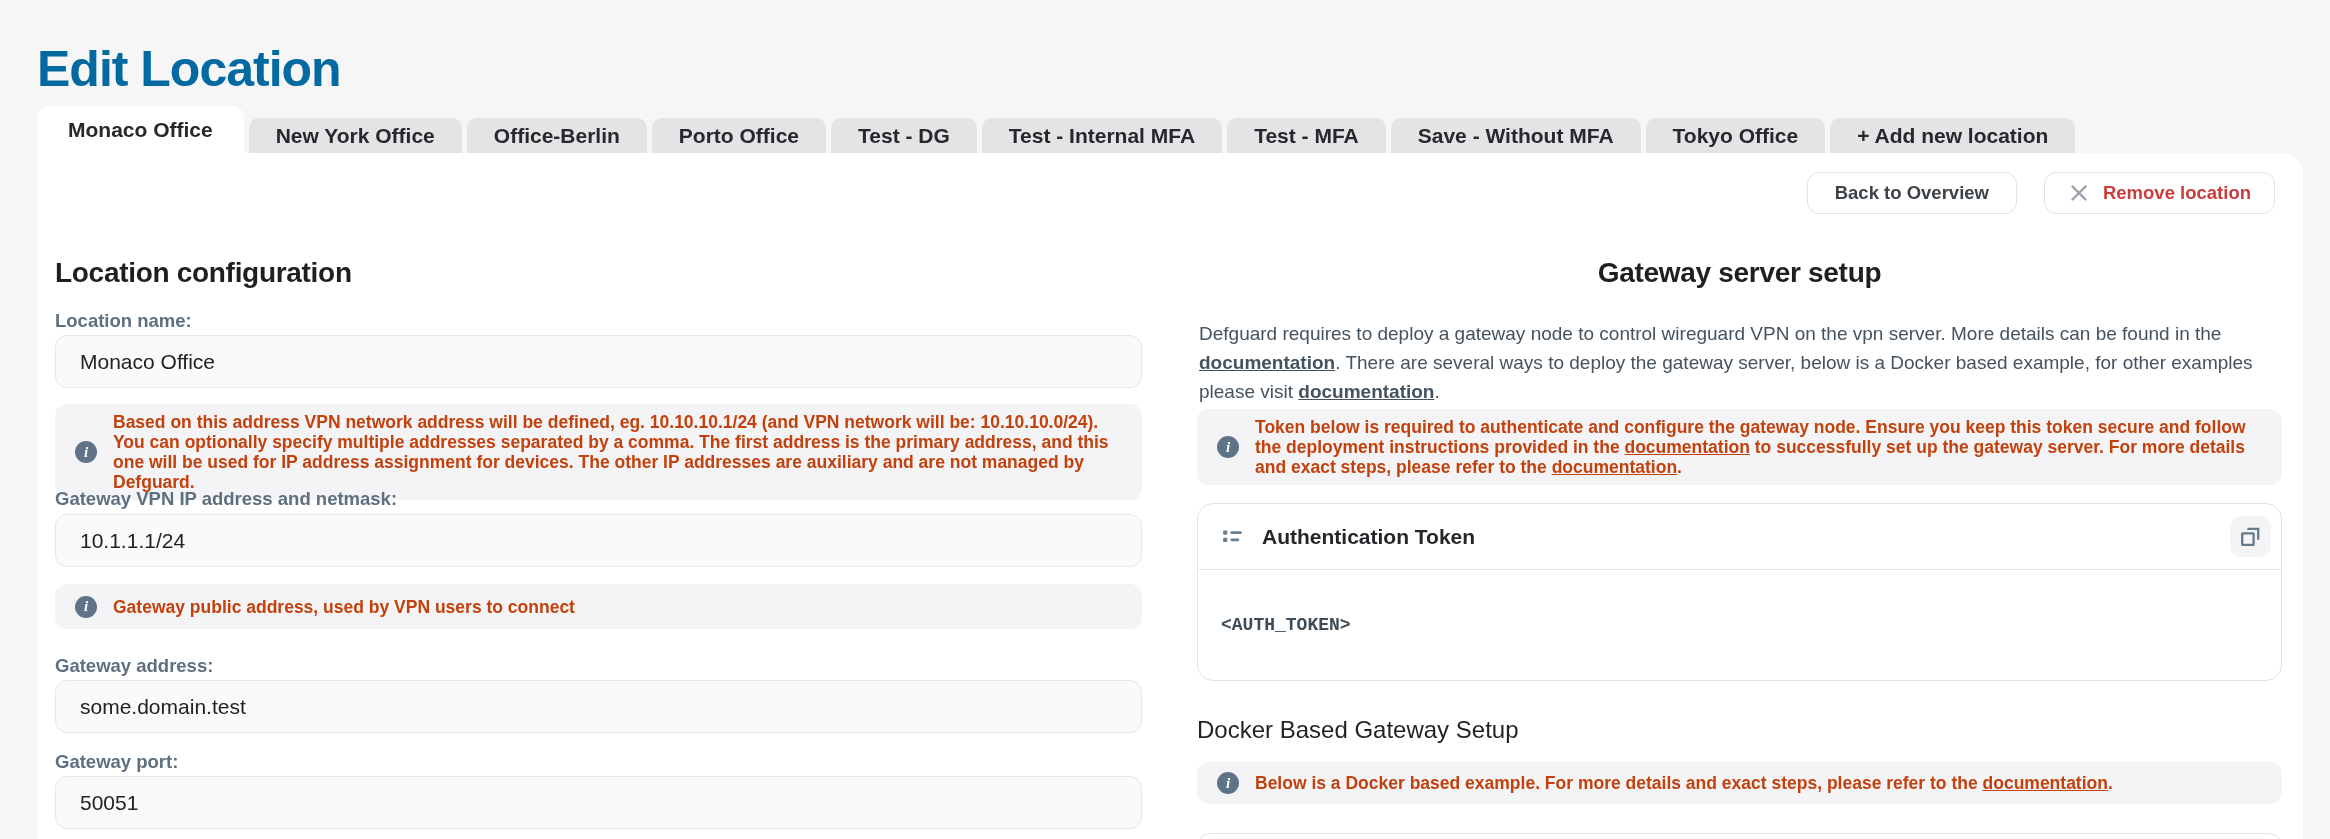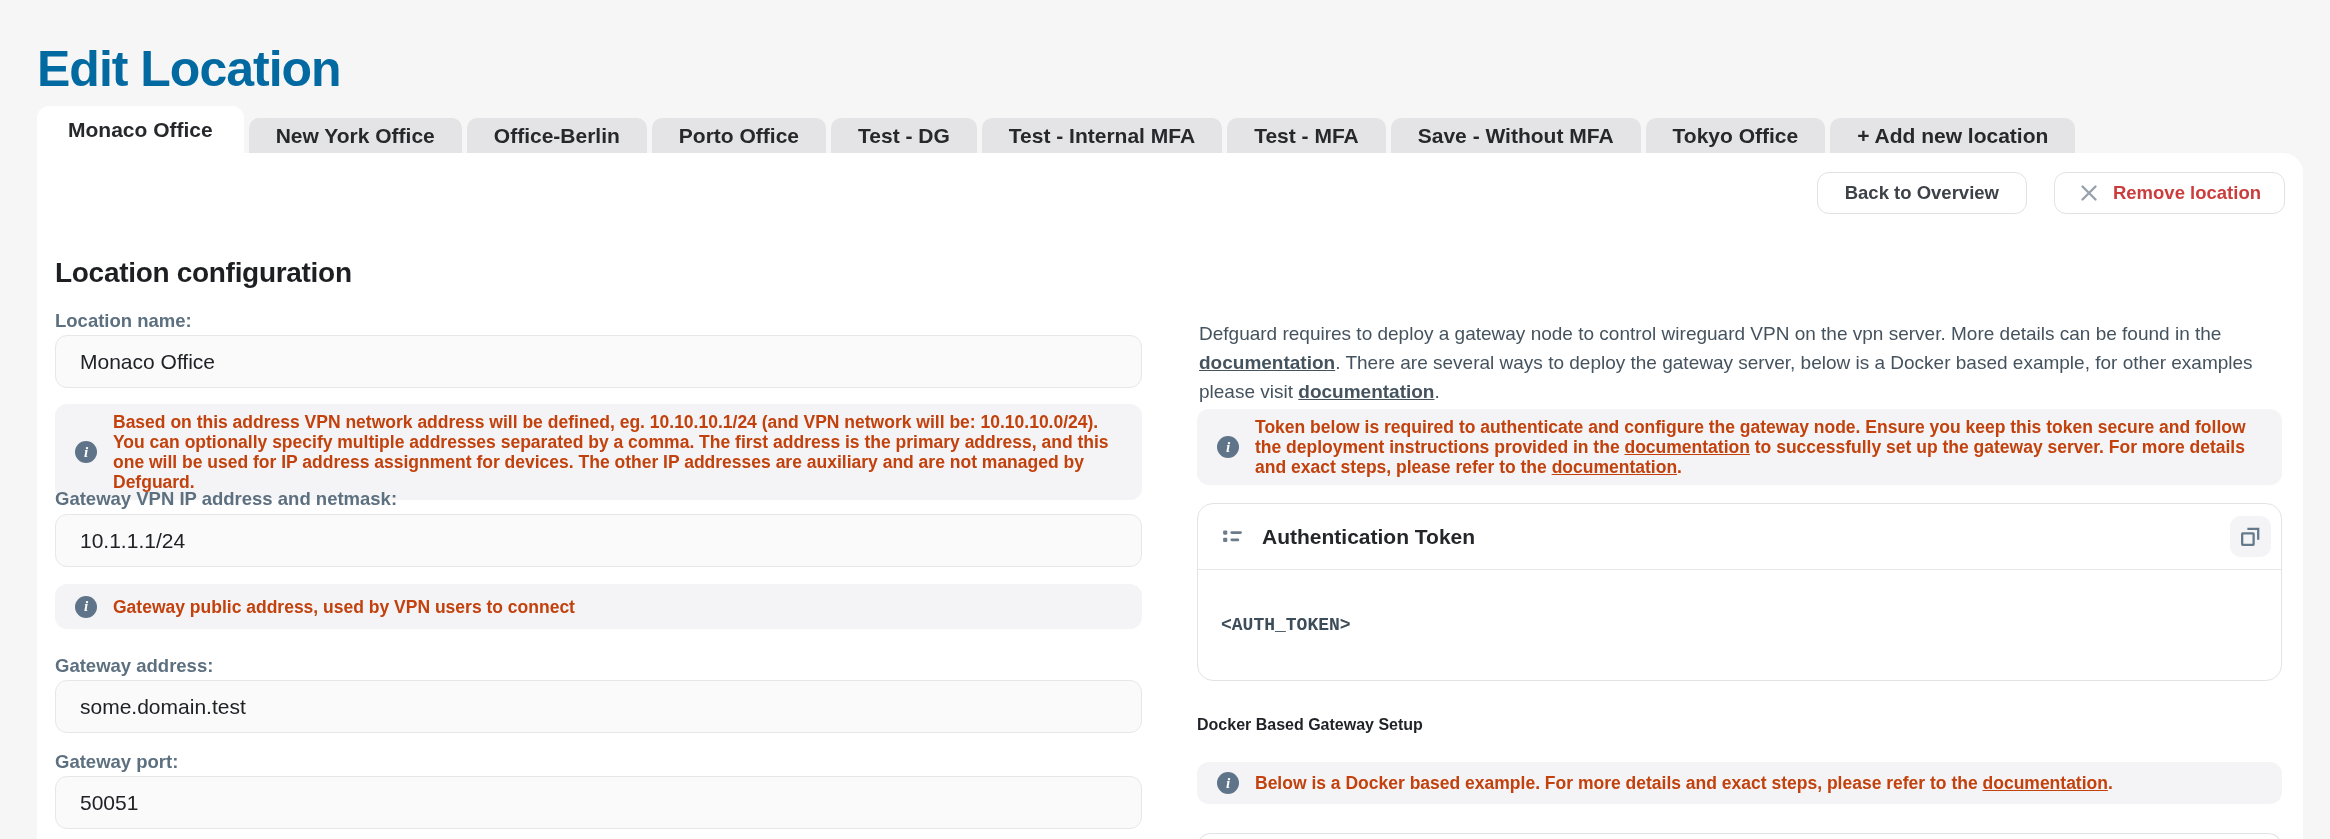--- a/index.html
+++ b/index.html
@@ -18,21 +18,21 @@
     height: 35px; background: #e4e4e6; border-radius: 10px 10px 0 0;
     display: flex; align-items: center; padding: 0 27px;
     font-size: 21px; font-weight: 600; color: #26282b; cursor: pointer; white-space: nowrap;
   }
   .tab.active { height: 47px; background: #ffffff; border-radius: 12px 12px 0 0; padding: 0 31px; }
   
   .panel {
     position: absolute; left: 37px; top: 153px; width: 2266px; height: 686px;
     background: #ffffff; border-radius: 0 20px 0 0;
   }
-  .toolbar { position: absolute; top: 19px; right: 18px; display: flex; gap: 27px; }
+  .toolbar { position: absolute; top: 19px; right: 28px; display: flex; gap: 27px; }
   .btn {
     height: 42px; display: flex; align-items: center; justify-content: center;
     border-radius: 12px; font-size: 18.5px; font-weight: 700;
     border: 1.5px solid #e2e2e4; background: #fff; color: #3c4248;
     padding: 0 27px; cursor: pointer; font-family: inherit; white-space: nowrap;
   }
   .btn .bicon { display: flex; margin-right: 13px; }
   .btn-danger { color: #cb3d3d; padding: 0 23px; }
   .btn-primary { background: #10a85e; border-color: #10a85e; color: #fff; padding: 0 25px; }
   
@@ -65,21 +65,21 @@
   }
   .auth-header { height: 66px; border-bottom: 1.5px solid #e8e8ea; display: flex; align-items: center; padding: 0 12px 0 22px; position: relative; }
   .auth-title { margin-left: 17px; font-size: 21px; font-weight: 600; color: #24262a; }
   .copy-btn {
     position: absolute; right: 10px; top: 12px; width: 41px; height: 41px;
     border-radius: 11px; background: #f4f4f6; border: none;
     display: flex; align-items: center; justify-content: center; cursor: pointer;
   }
   .auth-body { height: 109px; display: flex; align-items: center; padding: 0 23px; }
   .token-text { font-family: "Liberation Mono", monospace; font-size: 18px; font-weight: 700; color: #3c4c59; }
-  .docker-heading { position: absolute; top: 563px; font-size: 16px; font-weight: 700; color: #1f2226; }
+  .docker-heading { position: absolute; top: 563px; font-size: 24px; font-weight: 400; color: #1f2226; }
   .next-card {
     position: absolute; top: 680px; width: 100%; height: 40px;
     background: #fff; border: 1.5px solid #e3e3e5; border-bottom: none; border-radius: 14px 14px 0 0;
   }
 </style>
 </head>
 <body>
 
 <div class="page">
 
@@ -134,20 +134,21 @@
       </div>
 
       <label class="field-label" style="top:502px;">Gateway address:</label>
       <input class="text-input" style="top: 527px;" type="text" value="some.domain.test">
 
       <label class="field-label" style="top:598px;">Gateway port:</label>
       <input class="text-input" style="top: 623px;" type="text" value="50051">
     </div>
 
     <div class="col-right">
+      <h2 class="section-heading centered" style="top:104px;">Gateway server setup</h2>
 
       <p class="intro"><span>Defguard requires to deploy a gateway node to control wireguard VPN on the vpn server. More details can be found in the </span><a class="doc-link">documentation</a><span>. There are several ways to deploy the gateway server, below is a Docker based example, for other examples please visit </span><a class="doc-link">documentation</a><span>.</span></p>
 
       <div class="info-box" style="top:256px; min-height:55px;">
         <span class="info-icon">i</span>
         <span class="info-text"><span>Token below is required to authenticate and configure the gateway node. Ensure you keep this token secure and follow the deployment instructions provided in the </span><a class="doc-link">documentation</a><span> to successfully set up the gateway server. For more details and exact steps, please refer to the </span><a class="doc-link">documentation</a><span>.</span></span>
       </div>
 
       <div class="auth-card">
         <div class="auth-header">

